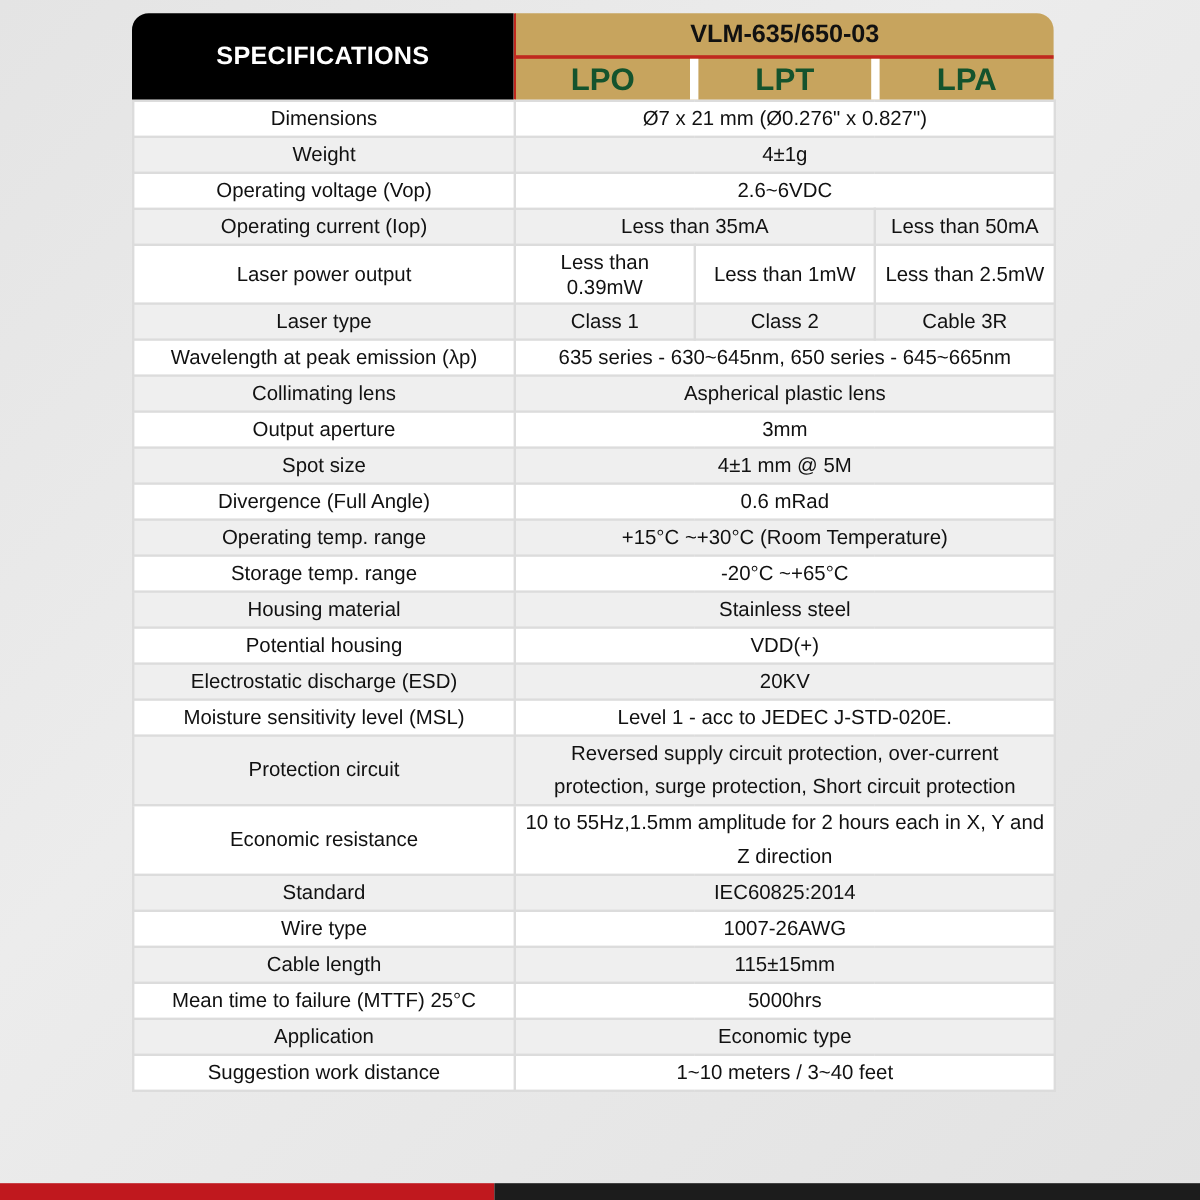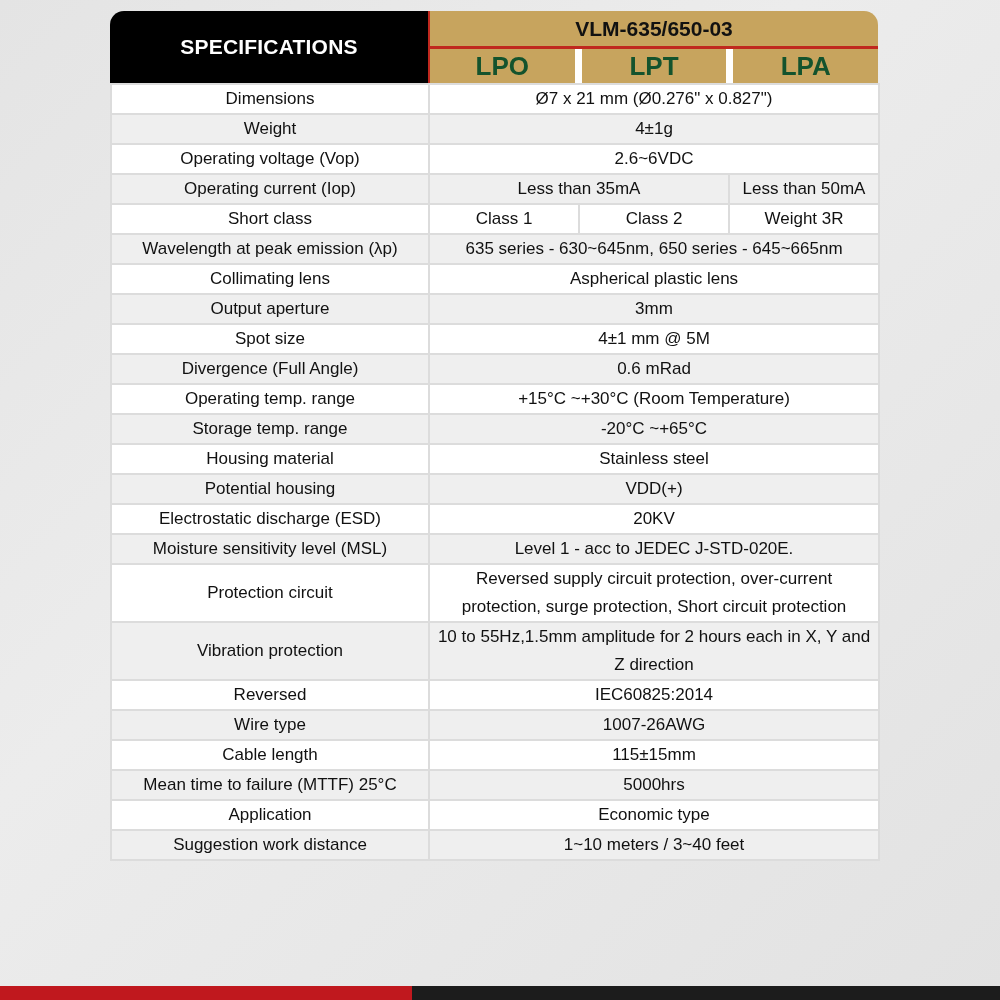--- a/index.html
+++ b/index.html
@@ -72,25 +72,31 @@
         </tr>
     <tr class="r1">
           <td>Operating voltage (Vop)</td>
           <td colspan="3">2.6~6VDC</td>
         </tr>
     <tr class="r1">
           <td>Operating current (Iop)</td>
           <td colspan="2">Less than 35mA</td>
           <td>Less than 50mA</td>
         </tr>
+    <tr class="r2">
+          <td>Laser power output</td>
+          <td>Less than 0.39mW</td>
+          <td>Less than 1mW</td>
+          <td>Less than 2.5mW</td>
+        </tr>
     <tr class="r1">
-          <td>Short class</td>
+          <td>Laser type</td>
           <td>Class 1</td>
           <td>Class 2</td>
-          <td>Weight 3R</td>
+          <td>Cable 3R</td>
         </tr>
     <tr class="r1">
           <td>Wavelength at peak emission (λp)</td>
           <td colspan="3">635 series - 630~645nm, 650 series - 645~665nm</td>
         </tr>
     <tr class="r1">
           <td>Collimating lens</td>
           <td colspan="3">Aspherical plastic lens</td>
         </tr>
     <tr class="r1">
@@ -127,25 +133,25 @@
         </tr>
     <tr class="r1">
           <td>Moisture sensitivity level (MSL)</td>
           <td colspan="3">Level 1 - acc to JEDEC J-STD-020E.</td>
         </tr>
     <tr class="r3">
           <td>Protection circuit</td>
           <td colspan="3">Reversed supply circuit protection, over-current protection, surge protection, Short circuit protection</td>
         </tr>
     <tr class="r3">
-          <td>Vibration protection</td>
+          <td>Economic resistance</td>
           <td colspan="3">10 to 55Hz,1.5mm amplitude for 2 hours each in X, Y and Z direction</td>
         </tr>
     <tr class="r1">
-          <td>Reversed</td>
+          <td>Standard</td>
           <td colspan="3">IEC60825:2014</td>
         </tr>
     <tr class="r1">
           <td>Wire type</td>
           <td colspan="3">1007-26AWG</td>
         </tr>
     <tr class="r1">
           <td>Cable length</td>
           <td colspan="3">115±15mm</td>
         </tr>

